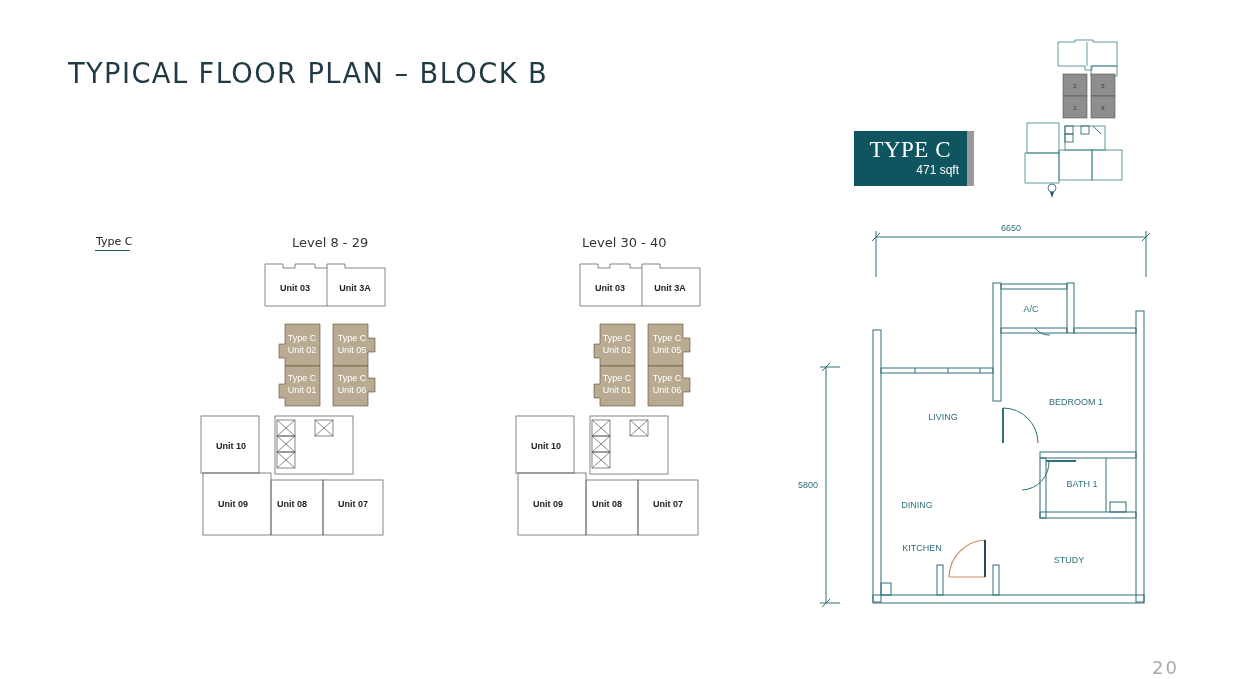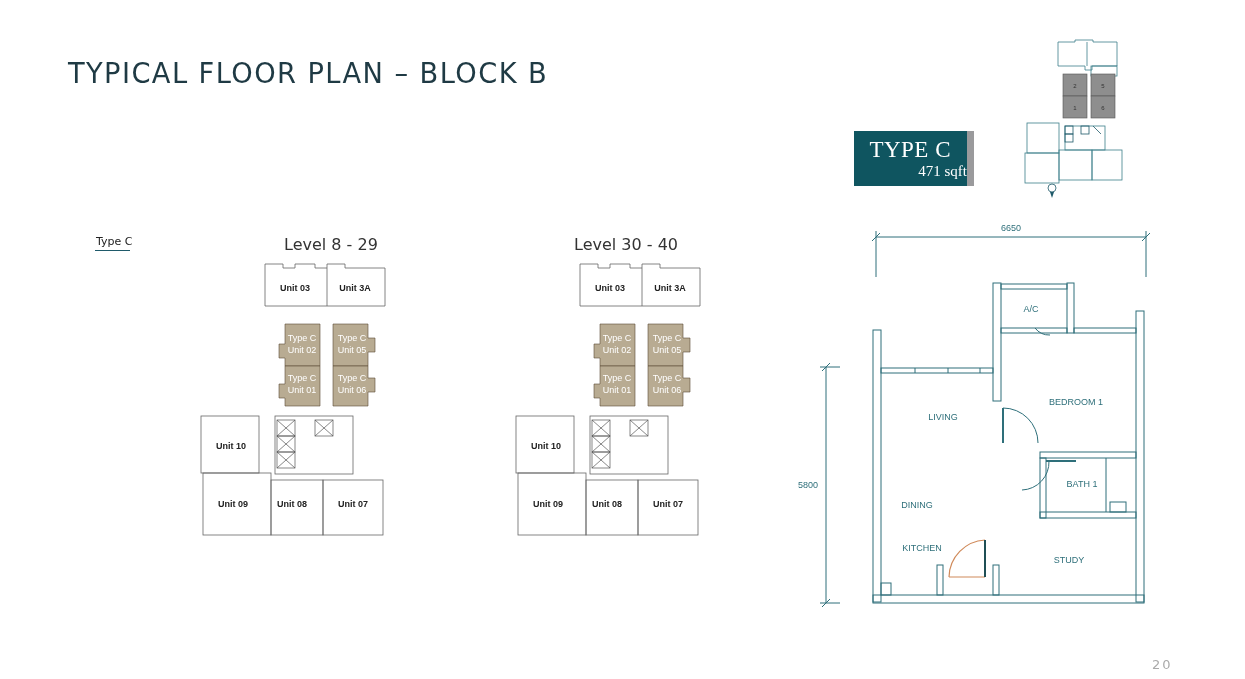--- a/index.html
+++ b/index.html
@@ -2,25 +2,25 @@
 <html><head>
 <meta charset="utf-8">
 <style>
   html, body { margin: 0; padding: 0; background: #ffffff; }
   body { width: 1245px; height: 679px; position: relative; overflow: hidden; font-family: "Liberation Sans", sans-serif; }
   .abs { position: absolute; }
   .title { left: 68px; top: 56px; font-family: "DejaVu Sans", sans-serif; font-size: 29px; letter-spacing: 1.5px; color: #1f3a44; font-weight: normal; white-space: nowrap; transform: scaleX(0.94); transform-origin: left center; }
   .type-badge { left: 854px; top: 131px; width: 113px; height: 55px; background: #0f5560; color: #fff; }
   .type-badge-shadow { left: 967px; top: 131px; width: 7px; height: 55px; background: #9a9a9c; }
   .type-badge .t1 { position: absolute; right: 16px; top: 6px; font-family: "Liberation Serif", serif; font-size: 23px; letter-spacing: 0.5px; }
-  .type-badge .t2 { position: absolute; right: 0; top: 32px; font-size: 15px; font-family: Liberation Serif, serif; }
+  .type-badge .t2 { position: absolute; right: 8px; top: 32px; font-size: 12px; font-family: Liberation Sans, sans-serif; }
   .key-label { left: 96px; top: 235px; font-size: 11px; color: #222; font-family: "DejaVu Sans", sans-serif; }
   .key-underline { left: 95px; top: 250px; width: 35px; height: 1px; background: #1f5a6a; }
-  .level-label { font-size: 16px; color: #333; font-family: "DejaVu Sans", sans-serif; white-space: nowrap; }
-  .page-num { left: 1152px; top: 657px; font-size: 13px; color: #aaa; letter-spacing: 2px; font-family: "DejaVu Sans", sans-serif; }
+  .level-label { font-size: 13px; color: #333; font-family: "DejaVu Sans", sans-serif; white-space: nowrap; margin-left: 8px; }
+  .page-num { left: 1152px; top: 657px; font-size: 18px; color: #aaa; letter-spacing: 2px; font-family: "DejaVu Sans", sans-serif; }
   svg text { font-family: "Liberation Sans", sans-serif; }
 </style>
 </head>
 <body>
 
 <div class="abs title">TYPICAL FLOOR PLAN – BLOCK B</div>
 
 <div class="abs type-badge">
   <span class="t1">TYPE C</span>
   <span class="t2">471 sqft</span>

